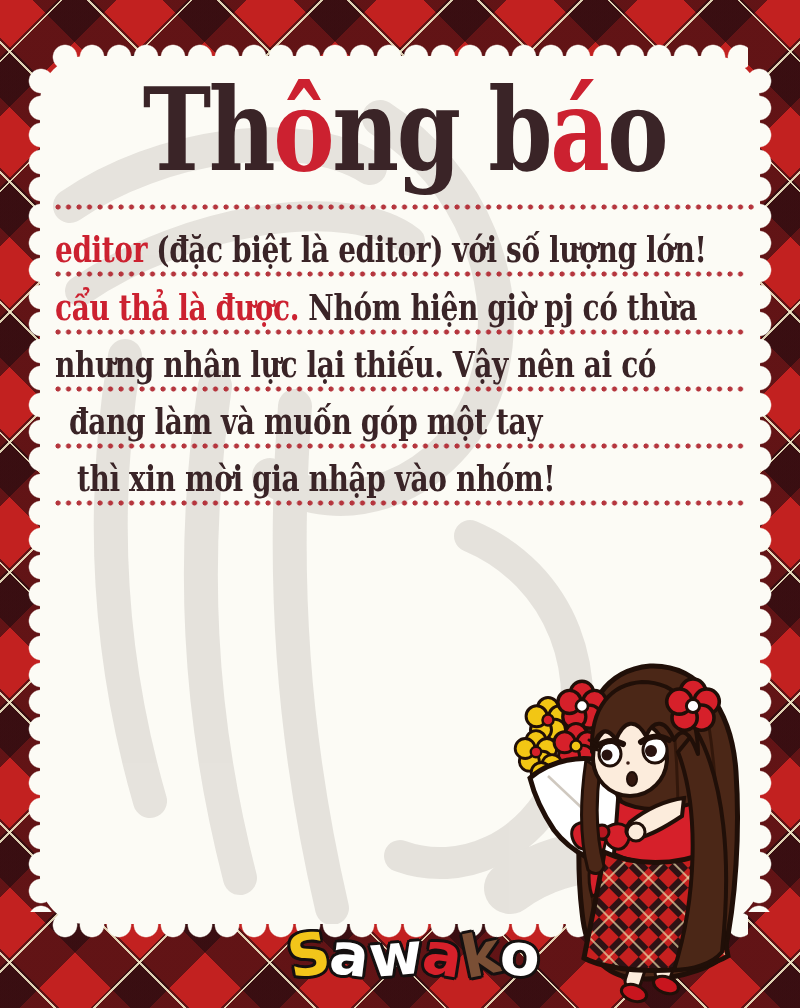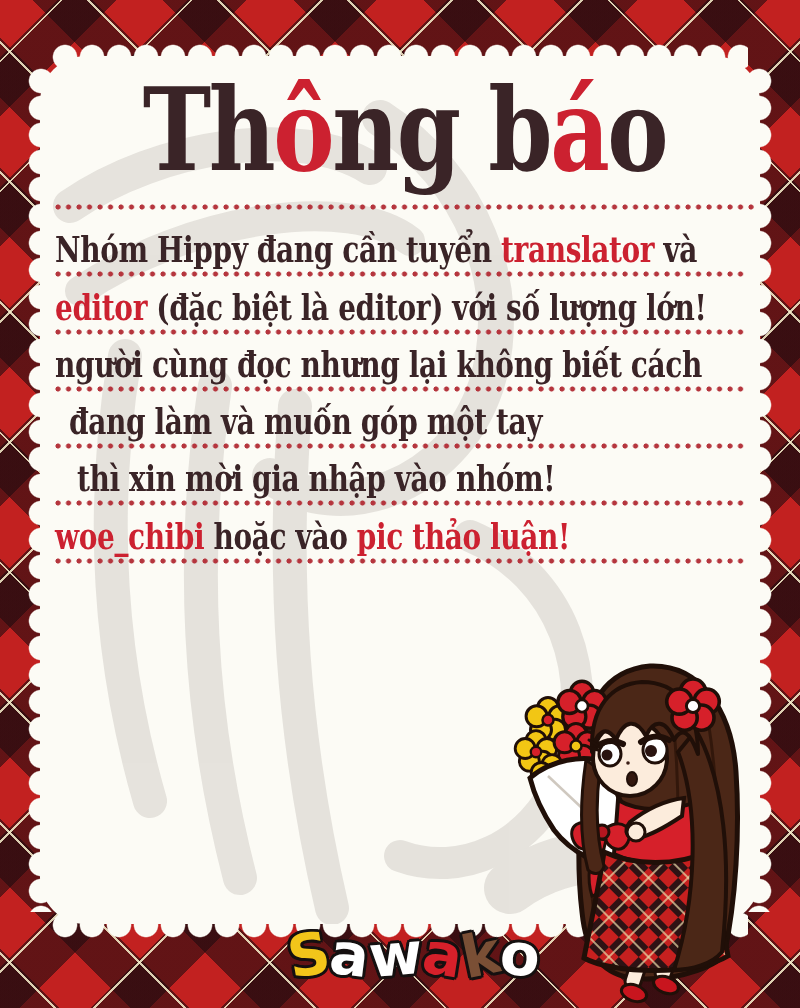--- a/index.html
+++ b/index.html
@@ -85,36 +85,33 @@
       <path d="M470,832 C530,788 612,790 652,842" stroke-width="52"></path>
     </g>
   </svg>
 
   <div id="title-wrap" class="dotline">
     <span id="title-text"><span class="c-dark">Th</span><span class="c-red">ô</span><span class="c-dark">ng b</span><span class="c-red">á</span><span class="c-dark">o</span></span>
   </div>
 
   <div id="rows">
       <div class="row dotline">
-        <div class="txt" style="margin-left: 0px;"><span class="c-dark">Nhóm Hippy đang cần tuyển </span><span class="c-red">translator</span><span class="c-dark"> và</span></div>
-      </div>
-      <div class="row dotline">
         <div class="txt" style="margin-left: 0px;"><span class="c-red">editor</span><span class="c-dark"> (đặc biệt là editor) với số lượng lớn!</span></div>
       </div>
       <div class="row dotline">
-        <div class="txt" style="margin-left: 0px;"><span class="c-dark">người cùng đọc nhưng lại không biết cách</span></div>
+        <div class="txt" style="margin-left: 0px;"><span class="c-red">cẩu thả là được.</span><span class="c-dark"> Nhóm hiện giờ pj có thừa</span></div>
+      </div>
+      <div class="row dotline">
+        <div class="txt" style="margin-left: 0px;"><span class="c-dark">nhưng nhân lực lại thiếu. Vậy nên ai có</span></div>
       </div>
       <div class="row dotline">
         <div class="txt" style="margin-left: 14px;"><span class="c-dark">đang làm và muốn góp một tay</span></div>
       </div>
       <div class="row dotline">
         <div class="txt" style="margin-left: 22px;"><span class="c-dark">thì xin mời gia nhập vào nhóm!</span></div>
-      </div>
-      <div class="row dotline">
-        <div class="txt" style="margin-left: 0px;"><span class="c-red">woe_chibi</span><span class="c-dark"> hoặc vào </span><span class="c-red">pic thảo luận!</span></div>
       </div>
     </div>
 </div>
 
 <svg id="girl" viewBox="0 0 300 348" width="300" height="348">
   <defs>
     <g id="flw">
       <circle cx="0" cy="-12" r="10.5" fill="currentColor" stroke="#200f08" stroke-width="3"></circle>
       <circle cx="11.4" cy="-3.7" r="10.5" fill="currentColor" stroke="#200f08" stroke-width="3"></circle>
       <circle cx="7" cy="9.7" r="10.5" fill="currentColor" stroke="#200f08" stroke-width="3"></circle>

